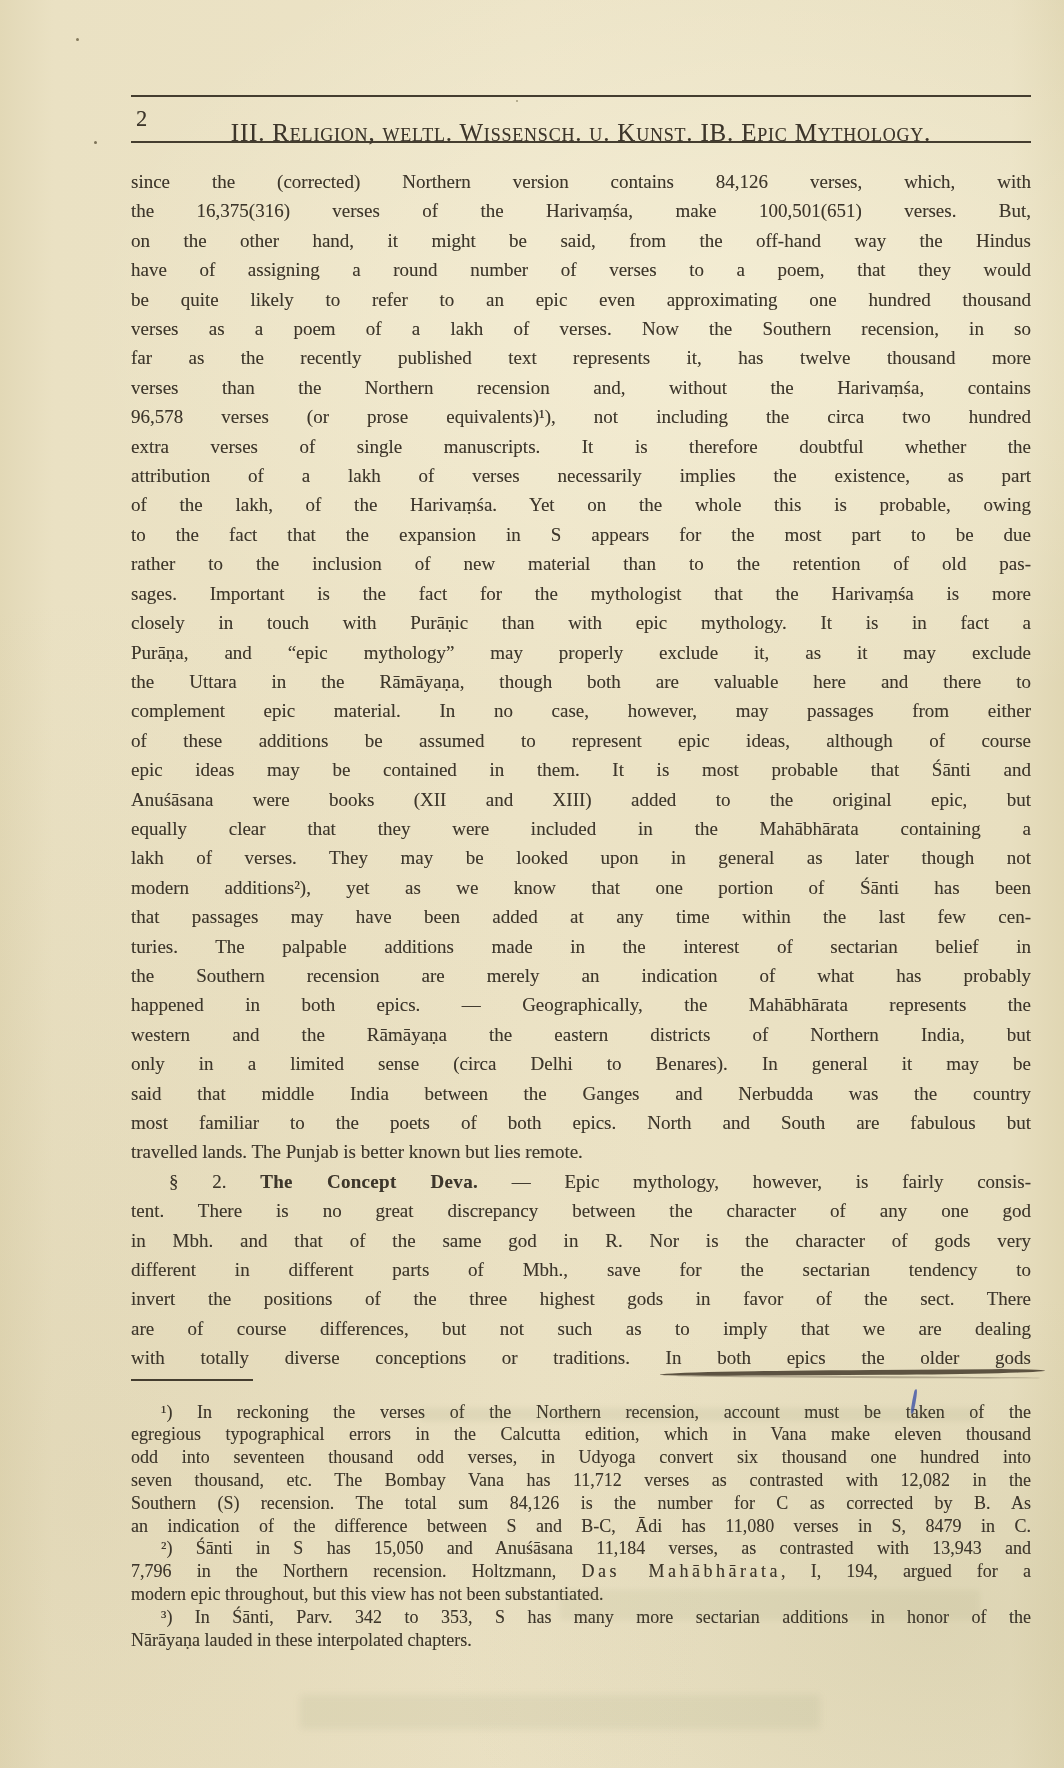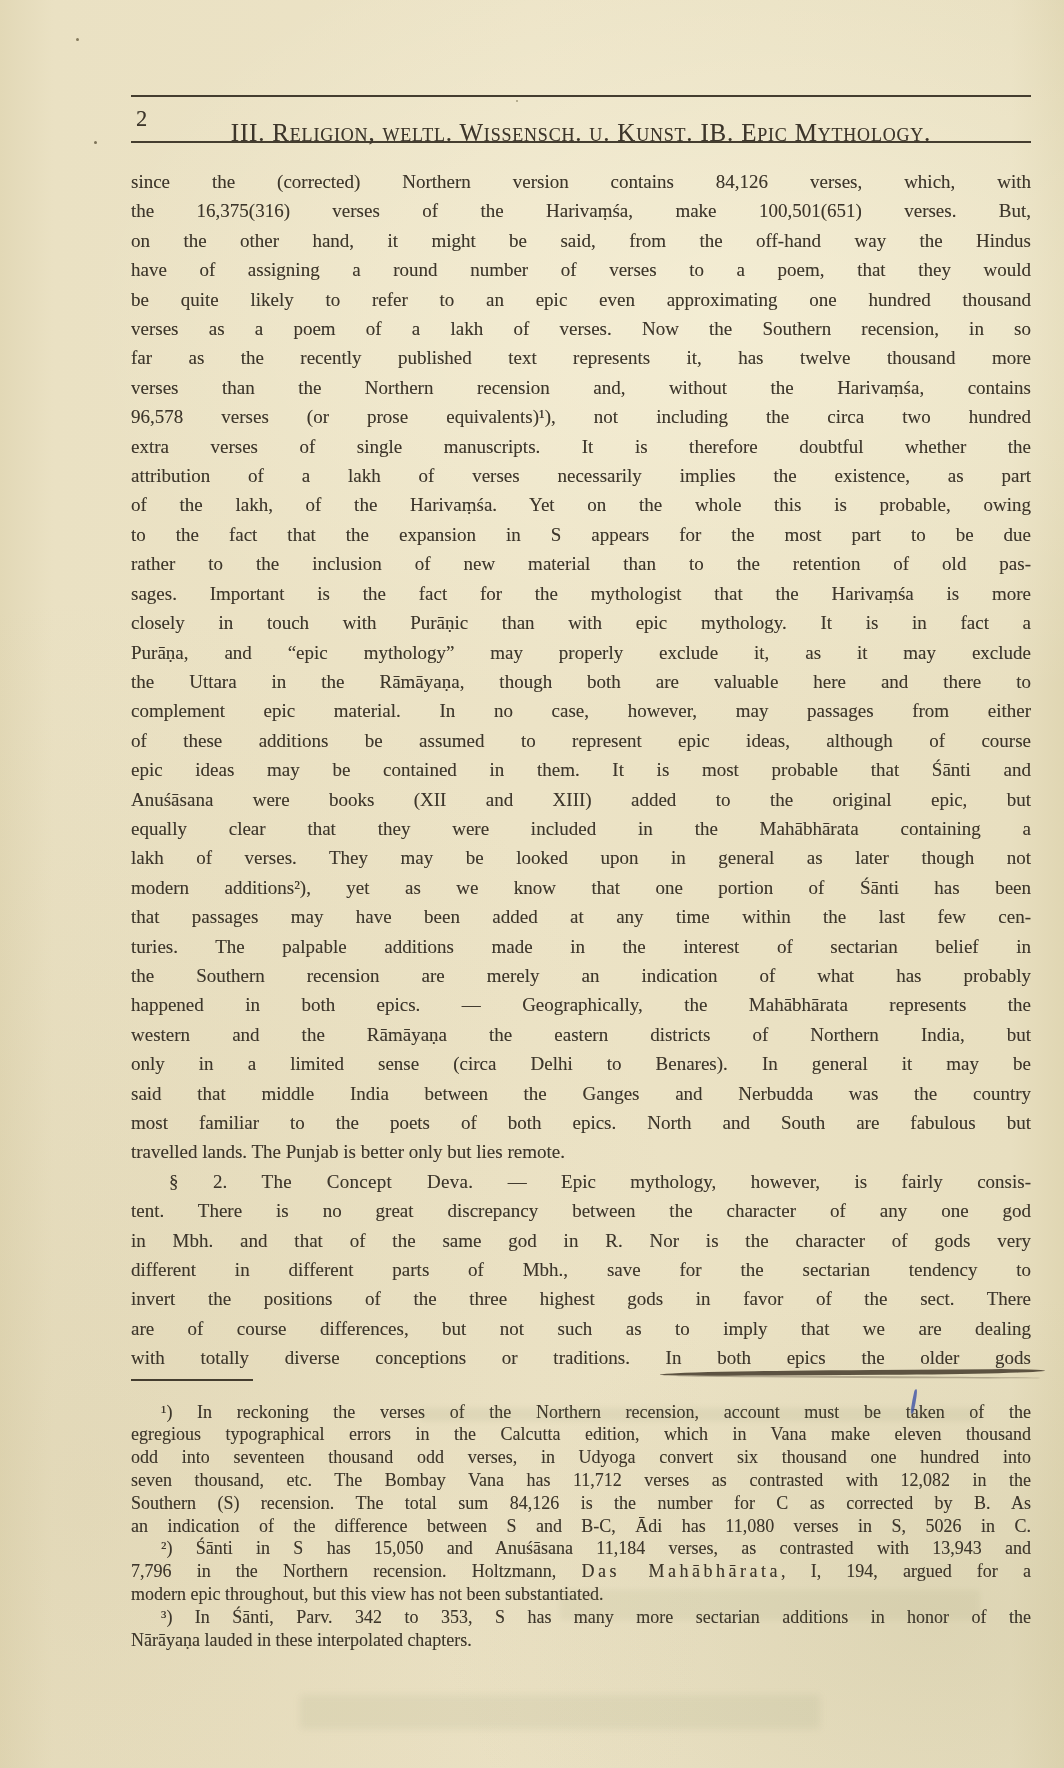--- a/index.html
+++ b/index.html
@@ -23,21 +23,21 @@
   .page-number{position:absolute;left:5px;font-size:22.5px;}
   .running-title{font-variant:small-caps;font-size:25px;letter-spacing:.8px;white-space:nowrap;margin-top:28px;}
   .body-text{margin-top:24px;font-size:19px;line-height:29.4px;}
   .body-text,.footnotes,.running-head{text-shadow:0 0 .6px rgba(61,54,43,.35);}
   .line{text-align:justify;text-align-last:justify;}
   .line.no-j{text-align-last:auto;}
   .body-text .line.indent{text-indent:38px;}
   .fn-sep{margin-top:6px;width:122px;border-top:2.5px solid var(--rule);}
   .footnotes{margin-top:20px;font-size:18px;line-height:22.8px;}
   .footnotes .line.indent{text-indent:30px;}
-  b{font-weight:400;letter-spacing:.3px;}
+  b{font-weight:700;letter-spacing:.3px;}
   .spaced{letter-spacing:3.5px;}
   .pen-underline{position:relative;}
   .pen-underline::after{
     content:"";position:absolute;left:-6px;right:-14px;bottom:-7px;height:5px;
     background:var(--pen);opacity:.9;
     border-radius:80% 20% 60% 40% / 100% 55% 90% 45%;
     transform:rotate(-.35deg);
   }
   .pen-underline::before{
     content:"";position:absolute;left:10px;right:-10px;bottom:-10px;height:2px;
@@ -100,21 +100,21 @@
           <div class="line">lakh of verses. They may be looked upon in general as later though not</div>
           <div class="line">modern additions²), yet as we know that one portion of Śānti has been</div>
           <div class="line">that passages may have been added at any time within the last few cen-</div>
           <div class="line">turies. The palpable additions made in the interest of sectarian belief in</div>
           <div class="line">the Southern recension are merely an indication of what has probably</div>
           <div class="line">happened in both epics. — Geographically, the Mahābhārata represents the</div>
           <div class="line">western and the Rāmāyaṇa the eastern districts of Northern India, but</div>
           <div class="line">only in a limited sense (circa Delhi to Benares). In general it may be</div>
           <div class="line">said that middle India between the Ganges and Nerbudda was the country</div>
           <div class="line">most familiar to the poets of both epics. North and South are fabulous but</div>
-          <div class="line no-j">travelled lands. The Punjab is better only but lies remote.</div>
+          <div class="line no-j">travelled lands. The Punjab is better known but lies remote.</div>
         </div>
         <div class="para">
           <div class="line indent">§ 2. <b>The Concept Deva.</b> — Epic mythology, however, is fairly consis-</div>
           <div class="line">tent. There is no great discrepancy between the character of any one god</div>
           <div class="line">in Mbh. and that of the same god in R. Nor is the character of gods very</div>
           <div class="line">different in different parts of Mbh., save for the sectarian tendency to</div>
           <div class="line">invert the positions of the three highest gods in favor of the sect. There</div>
           <div class="line">are of course differences, but not such as to imply that we are dealing</div>
           <div class="line">with totally diverse conceptions or traditions. <span class="pen-underline">In both epics the older gods</span></div>
         </div>
@@ -122,21 +122,21 @@
 
     <div class="fn-sep"></div>
 
     <div class="footnotes">
         <div class="para">
           <div class="line indent">¹) In reckoning the verses of the Northern recension, account must be t<span class="ink-mark">a</span>ken of the</div>
           <div class="line">egregious typographical errors in the Calcutta edition, which in Vana make eleven thousand</div>
           <div class="line">odd into seventeen thousand odd verses, in Udyoga convert six thousand one hundred into</div>
           <div class="line">seven thousand, etc. The Bombay Vana has 11,712 verses as contrasted with 12,082 in the</div>
           <div class="line">Southern (S) recension. The total sum 84,126 is the number for C as corrected by B. As</div>
-          <div class="line">an indication of the difference between S and B-C, Ādi has 11,080 verses in S, 5026 in C.</div>
+          <div class="line">an indication of the difference between S and B-C, Ādi has 11,080 verses in S, 8479 in C.</div>
         </div>
         <div class="para">
           <div class="line indent">²) Śānti in S has 15,050 and Anuśāsana 11,184 verses, as contrasted with 13,943 and</div>
           <div class="line">7,796 in the Northern recension. Holtzmann, <span class="spaced">Das Mahābhārata</span>, I, 194, argued for a</div>
           <div class="line no-j">modern epic throughout, but this view has not been substantiated.</div>
         </div>
         <div class="para">
           <div class="line indent">³) In Śānti, Parv. 342 to 353, S has many more sectarian additions in honor of the</div>
           <div class="line no-j">Nārāyaṇa lauded in these interpolated chapters.</div>
         </div>

